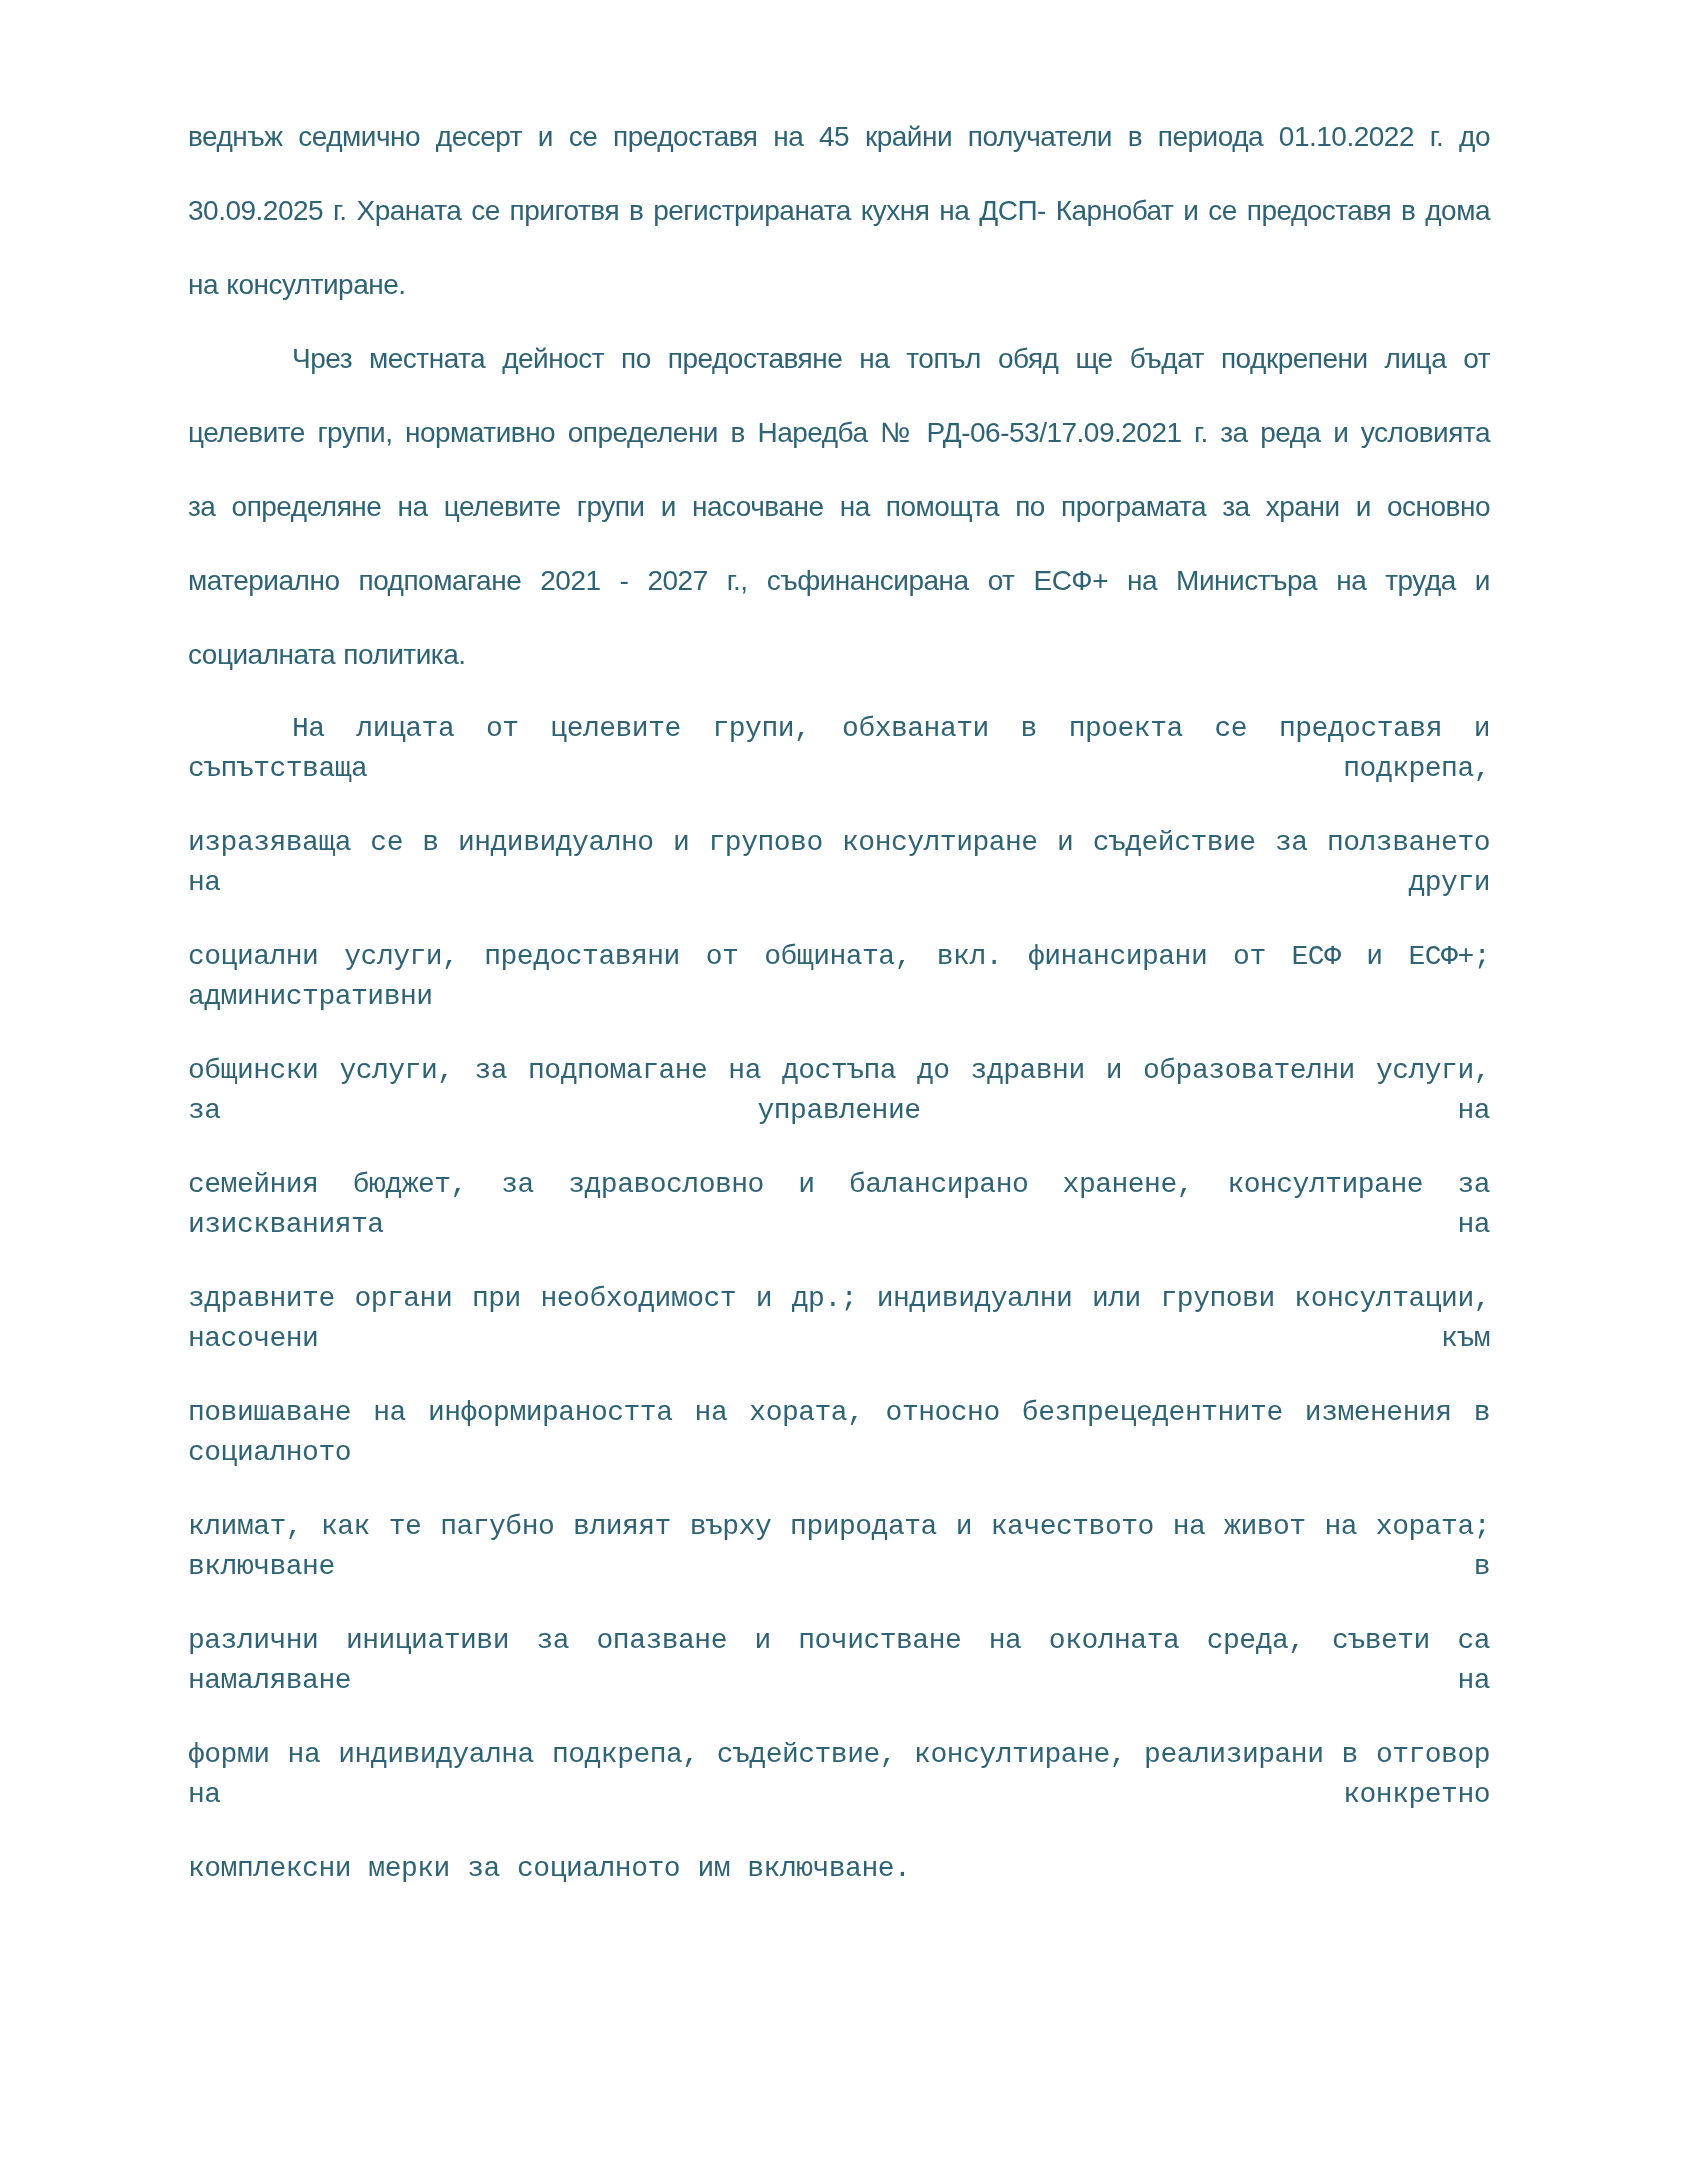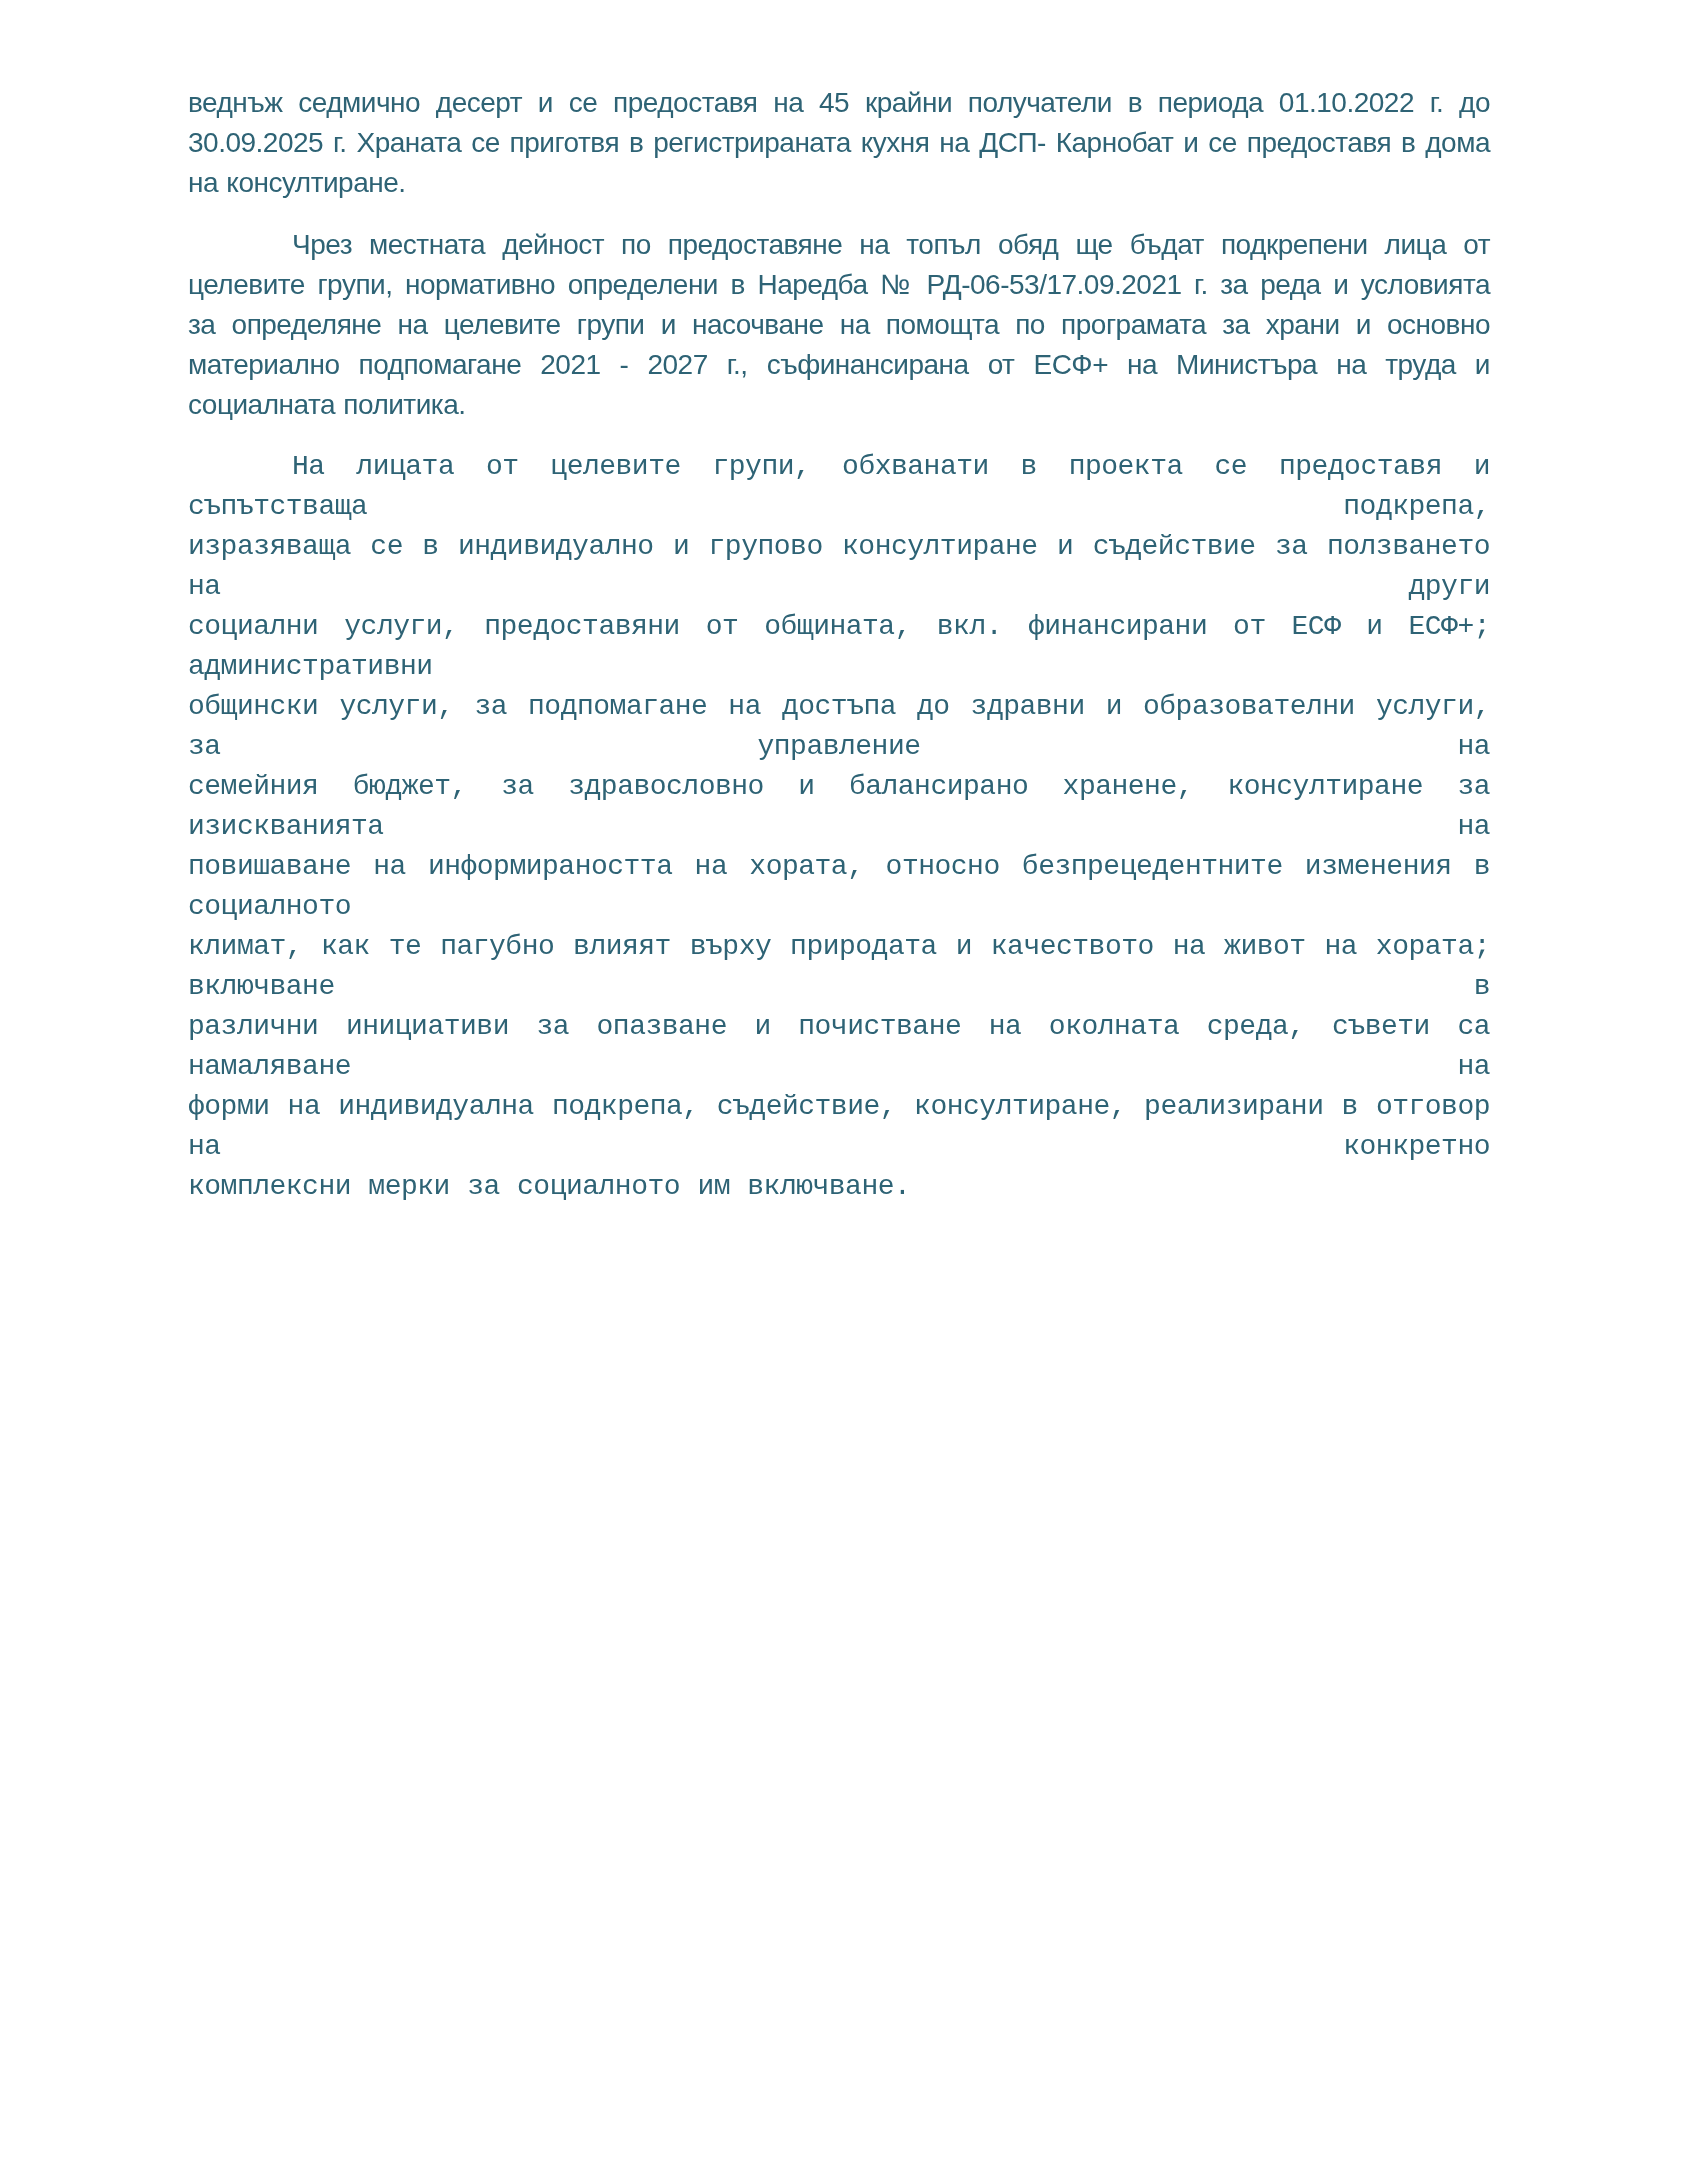--- a/index.html
+++ b/index.html
@@ -30,20 +30,21 @@
   }
   .para:last-child {
     margin-bottom: 0;
     font-family: Liberation Mono, monospace;
   }
   .line {
     text-align: justify;
     text-align-last: justify;
     -moz-text-align-last: justify;
     white-space: normal;
+    margin-top: 34px;
   }
   .line.last-line {
     text-align-last: left;
     -moz-text-align-last: left;
   }
   .line.first-indent {
     text-indent: 104px;
   }
 </style>
 </head>
@@ -62,20 +63,21 @@
         <div class="line">за определяне на целевите групи и насочване на помощта по програмата за храни и основно</div>
         <div class="line">материално подпомагане 2021 - 2027 г., съфинансирана от ЕСФ+ на Министъра на труда и</div>
         <div class="line last-line">социалната политика.</div>
       </div>
       <div class="para">
         <div class="line first-indent">На лицата от целевите групи, обхванати в проекта се предоставя и съпътстваща подкрепа,</div>
         <div class="line">изразяваща се в индивидуално и групово консултиране и съдействие за ползването на други</div>
         <div class="line">социални услуги, предоставяни от общината, вкл. финансирани от ЕСФ и ЕСФ+; административни</div>
         <div class="line">общински услуги, за подпомагане на достъпа до здравни и образователни услуги, за управление на</div>
         <div class="line">семейния бюджет, за здравословно и балансирано хранене, консултиране за изискванията на</div>
+        <div class="line">здравните органи при необходимост и др.; индивидуални или групови консултации, насочени към</div>
         <div class="line">повишаване на информираността на хората, относно безпрецедентните изменения в социалното</div>
         <div class="line">климат, как те пагубно влияят върху природата и качеството на живот на хората; включване в</div>
         <div class="line">различни инициативи за опазване и почистване на околната среда, съвети са намаляване на</div>
         <div class="line">форми на индивидуална подкрепа, съдействие, консултиране, реализирани в отговор на конкретно</div>
         <div class="line last-line">комплексни мерки за социалното им включване.</div>
       </div>
     </div>
 </div>
 
 

